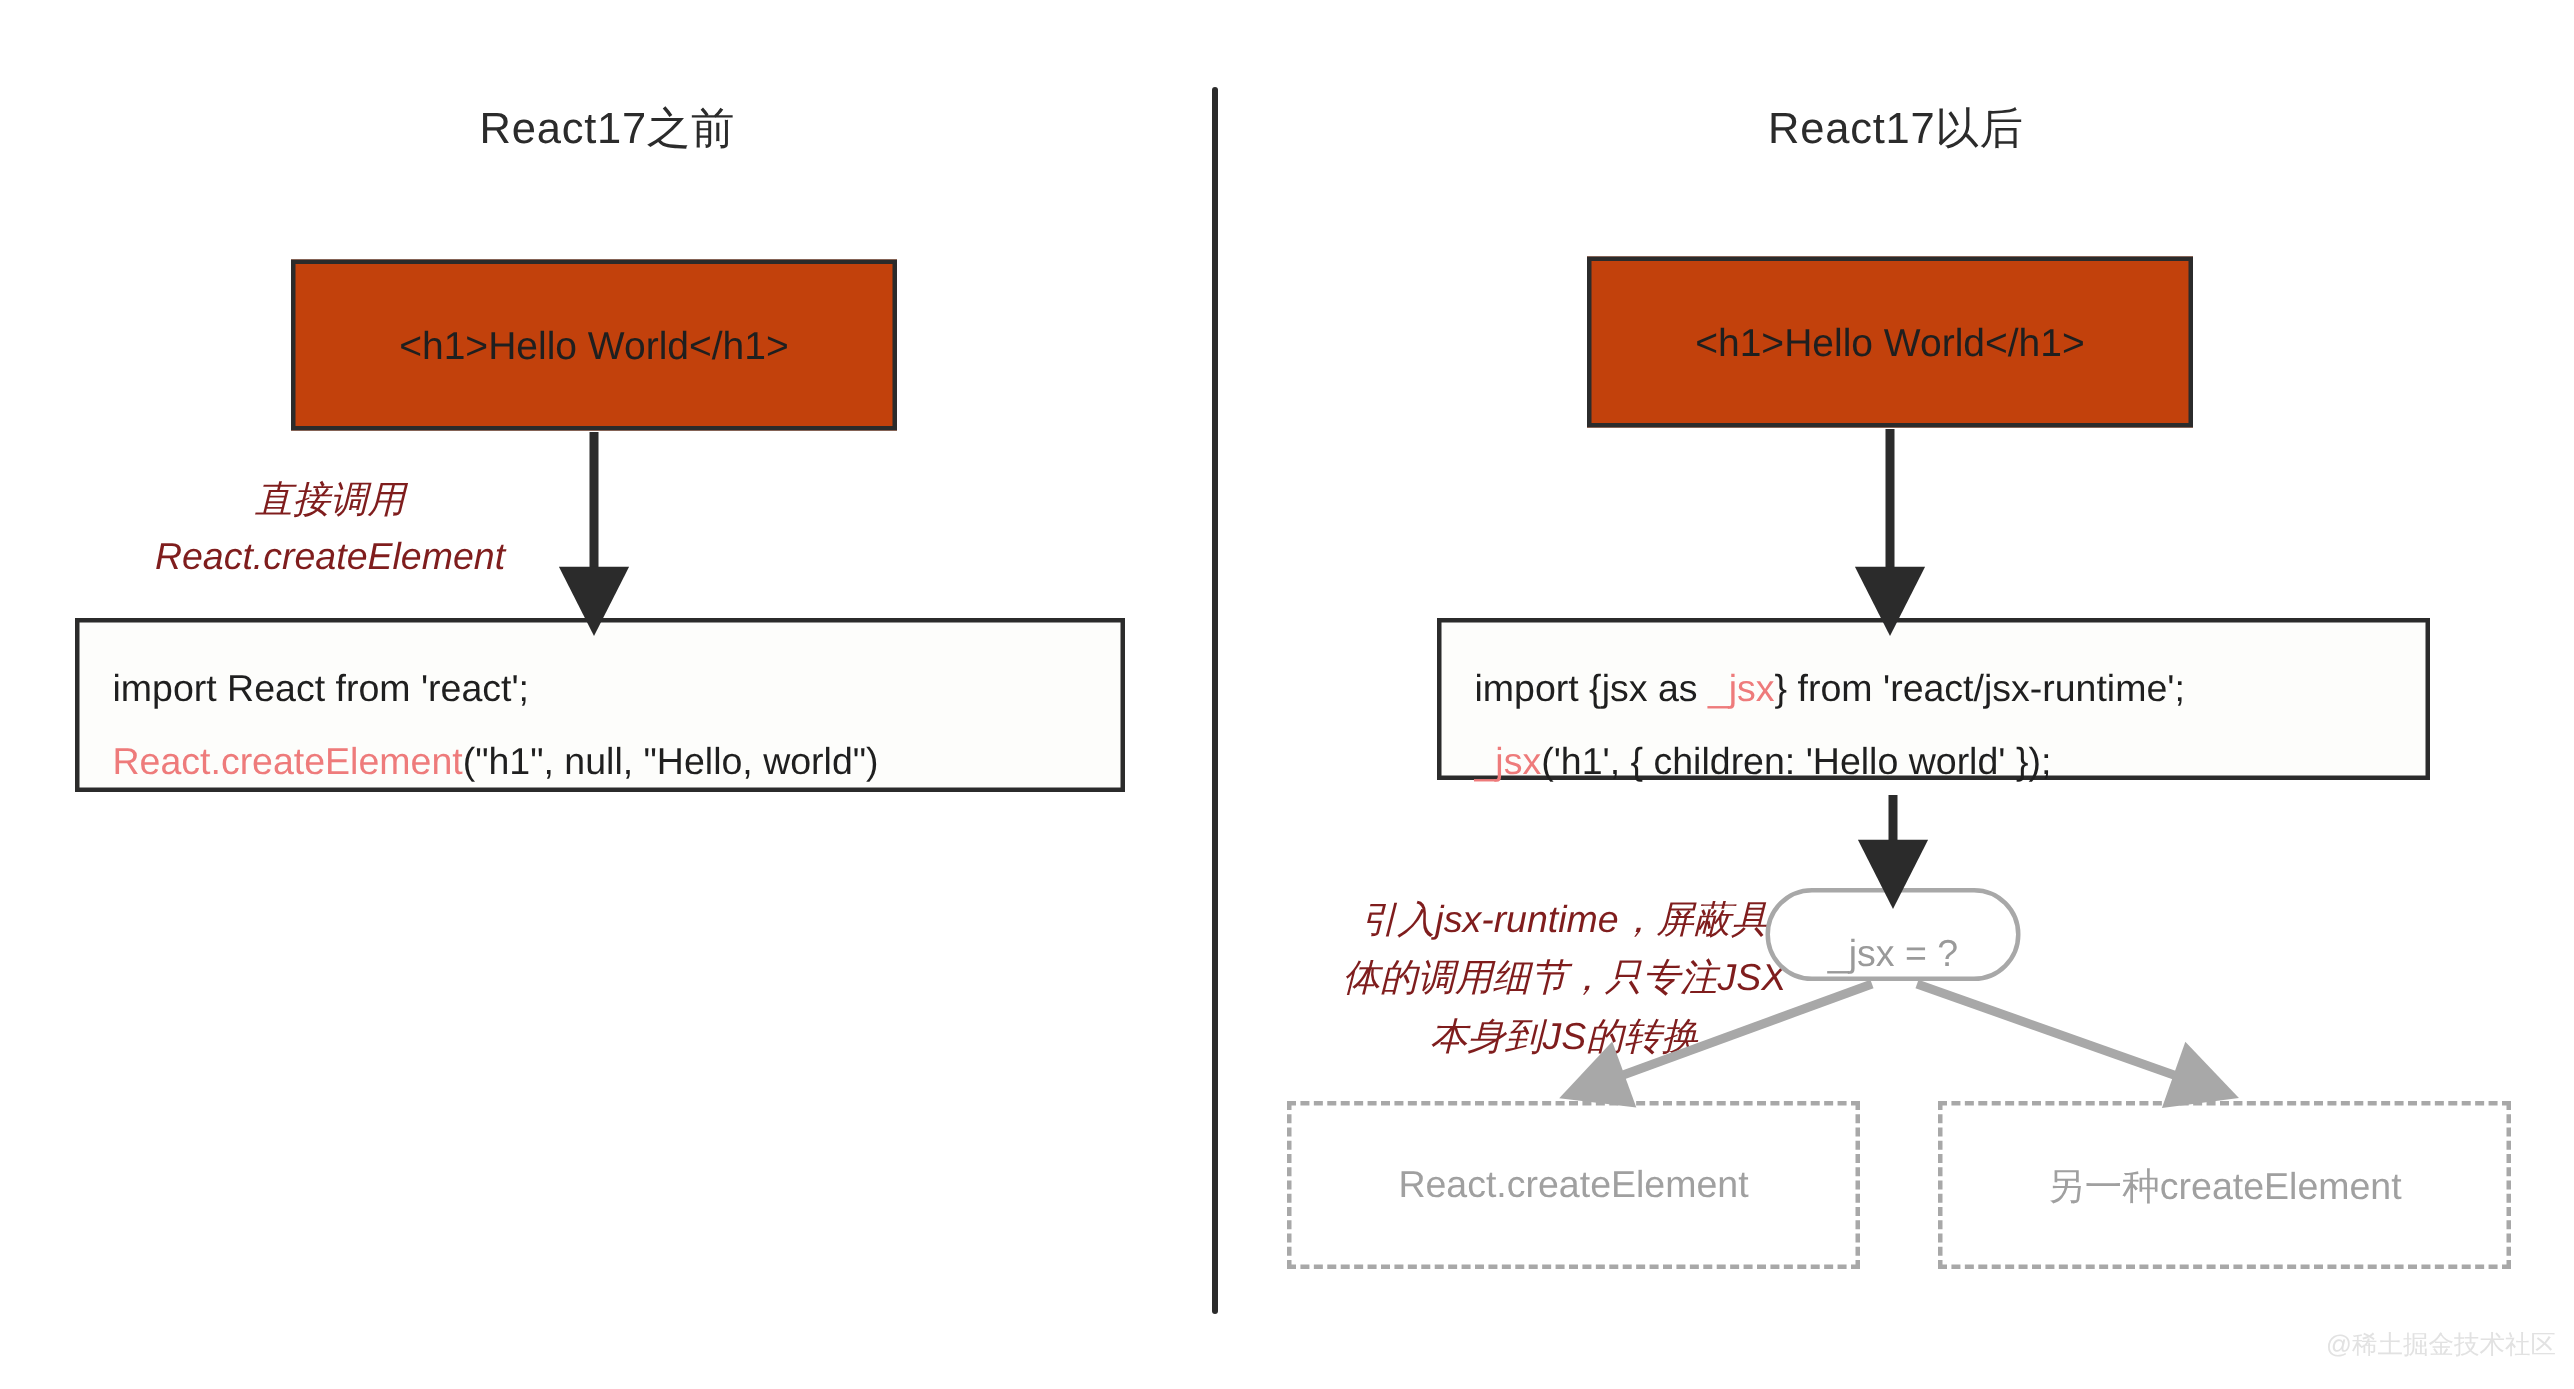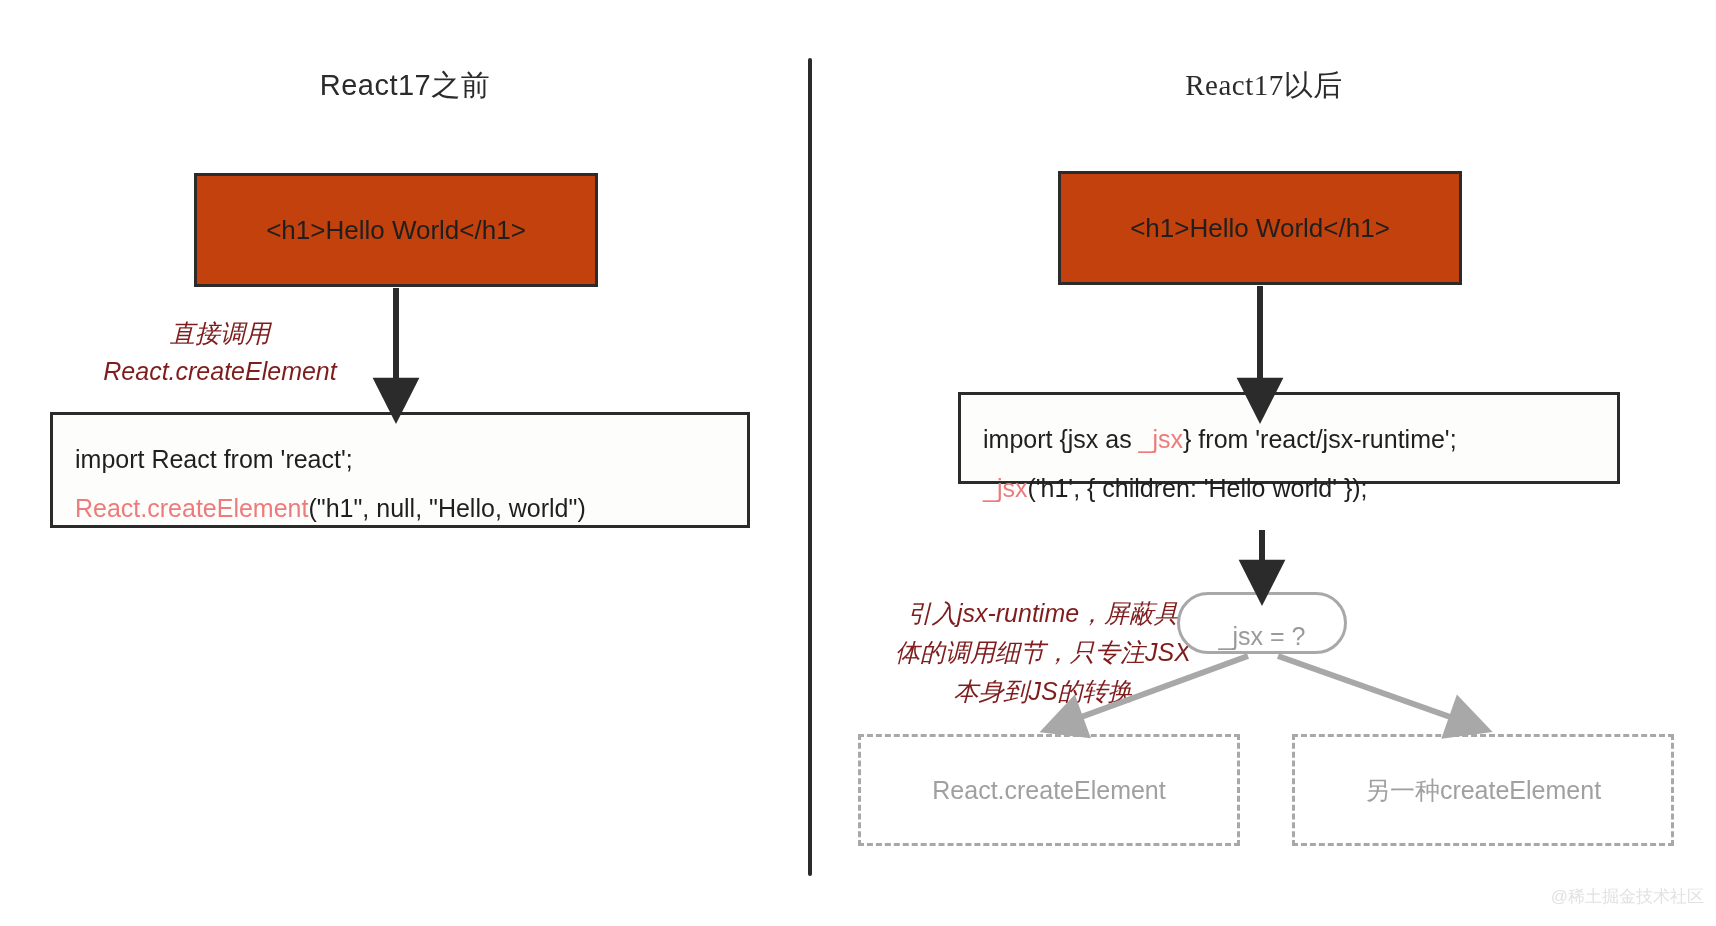--- a/index.html
+++ b/index.html
@@ -21,21 +21,21 @@
 
   
   .panel-title {
     position: absolute;
     font-size: 29px;
     color: #2b2b2b;
     letter-spacing: 0.5px;
     white-space: nowrap;
   }
   #title-left  { left: 0;    top: 66px; width: 810px;  text-align: center; }
-  #title-right { left: 812px; top: 66px; width: 904px; text-align: center; font-family: Liberation Serif, serif; }
+  #title-right { left: 812px; top: 66px; width: 904px; text-align: center; }
 
   
   #divider {
     position: absolute;
     left: 808px;
     top: 58px;
     width: 4px;
     height: 818px;
     background: #2b2b2b;
     border-radius: 2px;
@@ -62,21 +62,21 @@
     box-sizing: border-box;
     border: 3px solid #2b2b2b;
     background: #fdfdfb;
     padding: 20px 22px 18px 22px;
     font-size: 25px;
     color: #1f1f1f;
     line-height: 1.95;
     white-space: nowrap;
   }
   #code-left  { left: 50px;  top: 412px; width: 700px;  height: 116px; }
-  #code-right { left: 958px; top: 392px; width: 662px;  height: 92px; }
+  #code-right { left: 958px; top: 412px; width: 662px;  height: 108px; }
   .tok-red { color: #ee7b7b; }
 
   
   .annot {
     position: absolute;
     font-style: italic;
     font-size: 25px;
     color: #7f1d1d;
     line-height: 1.5;
     text-align: center;

